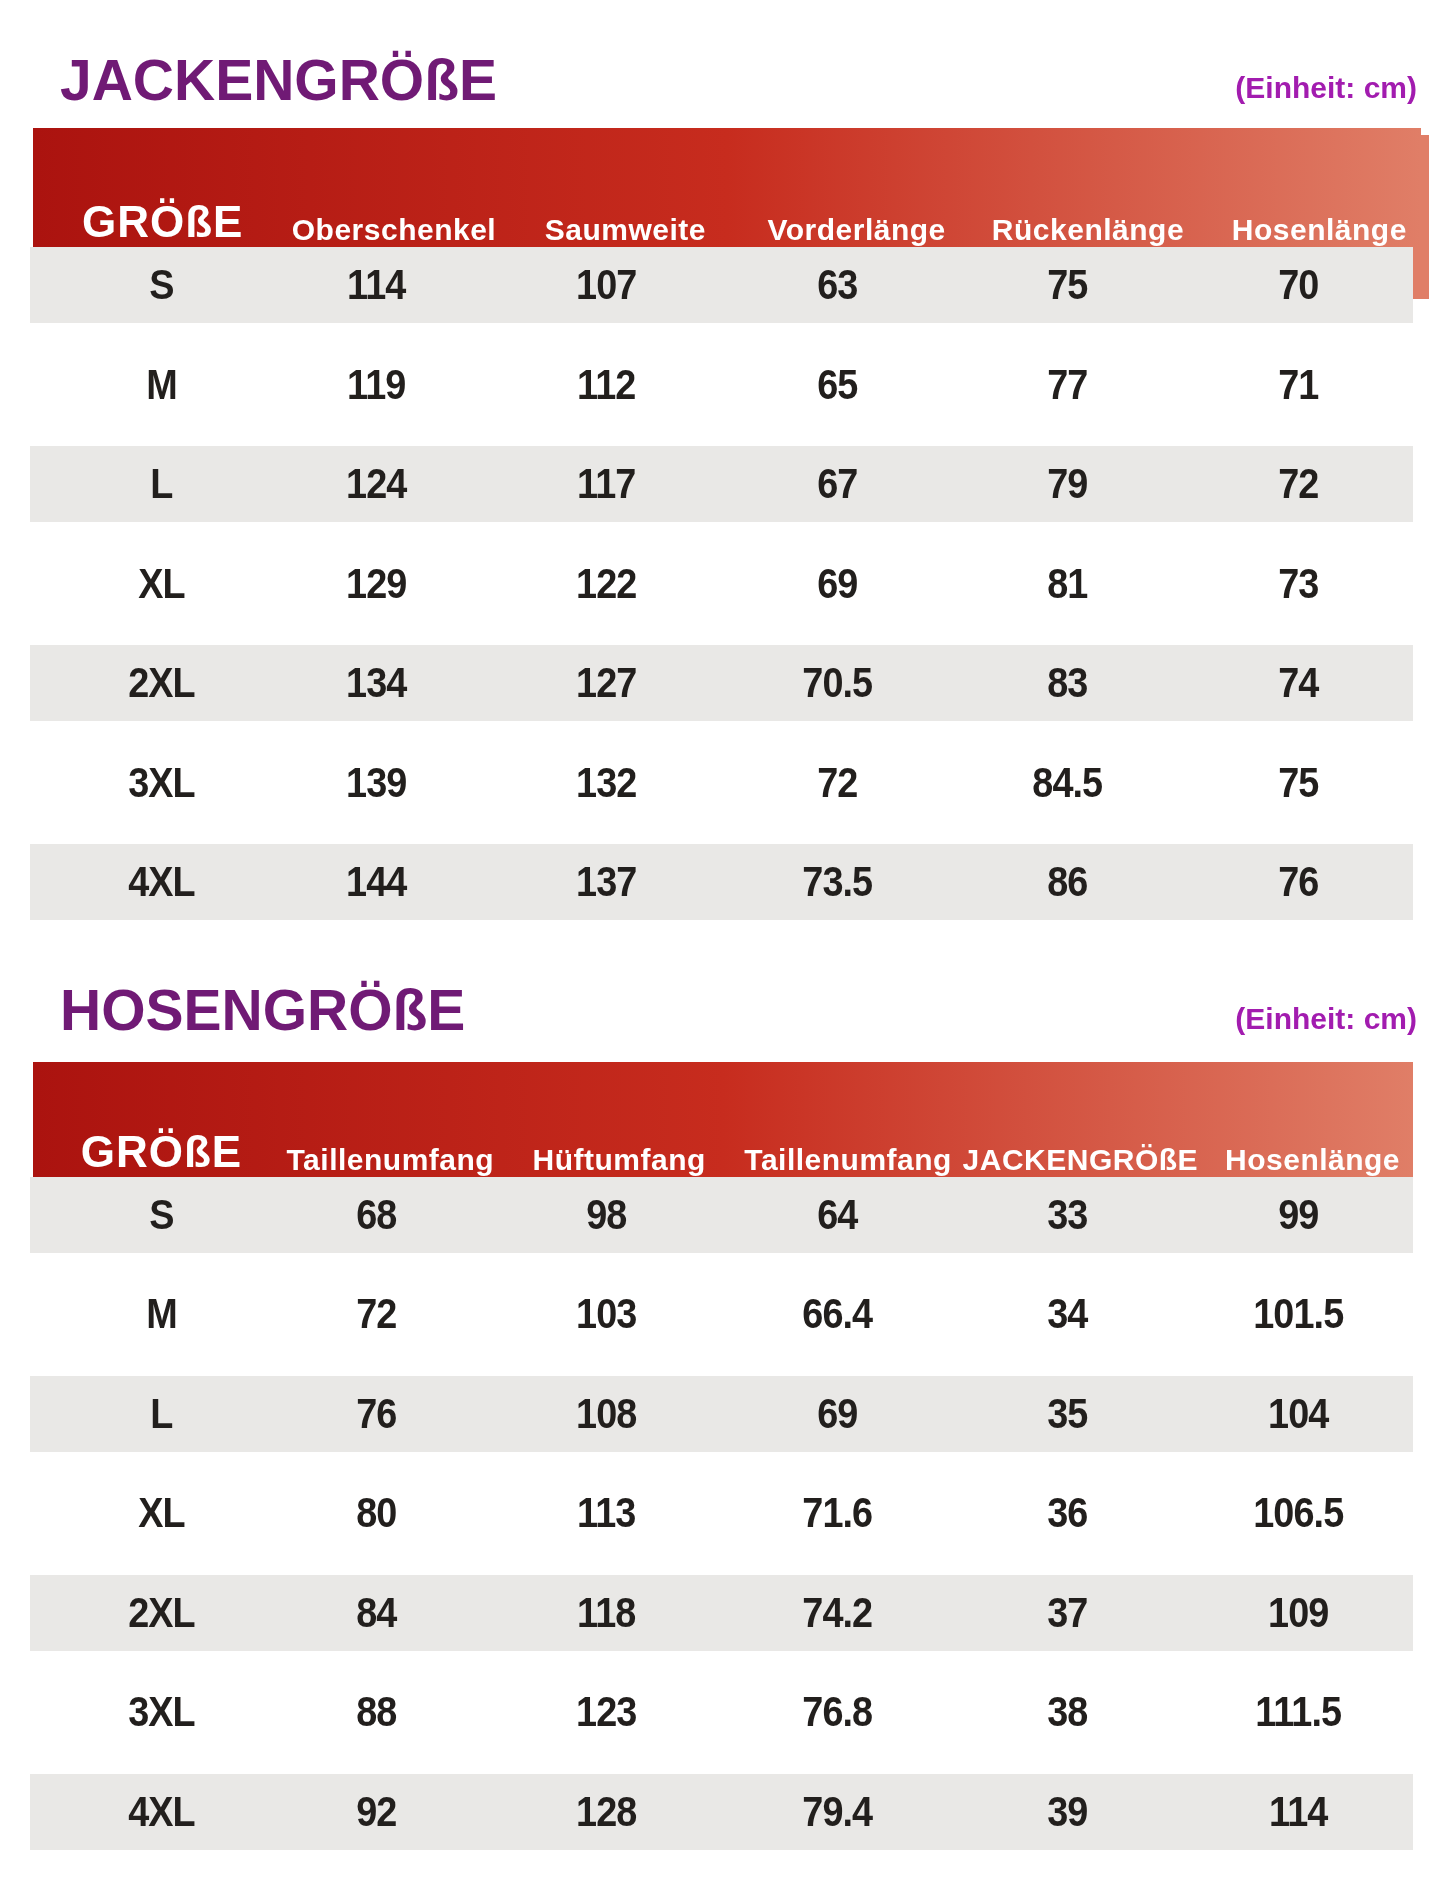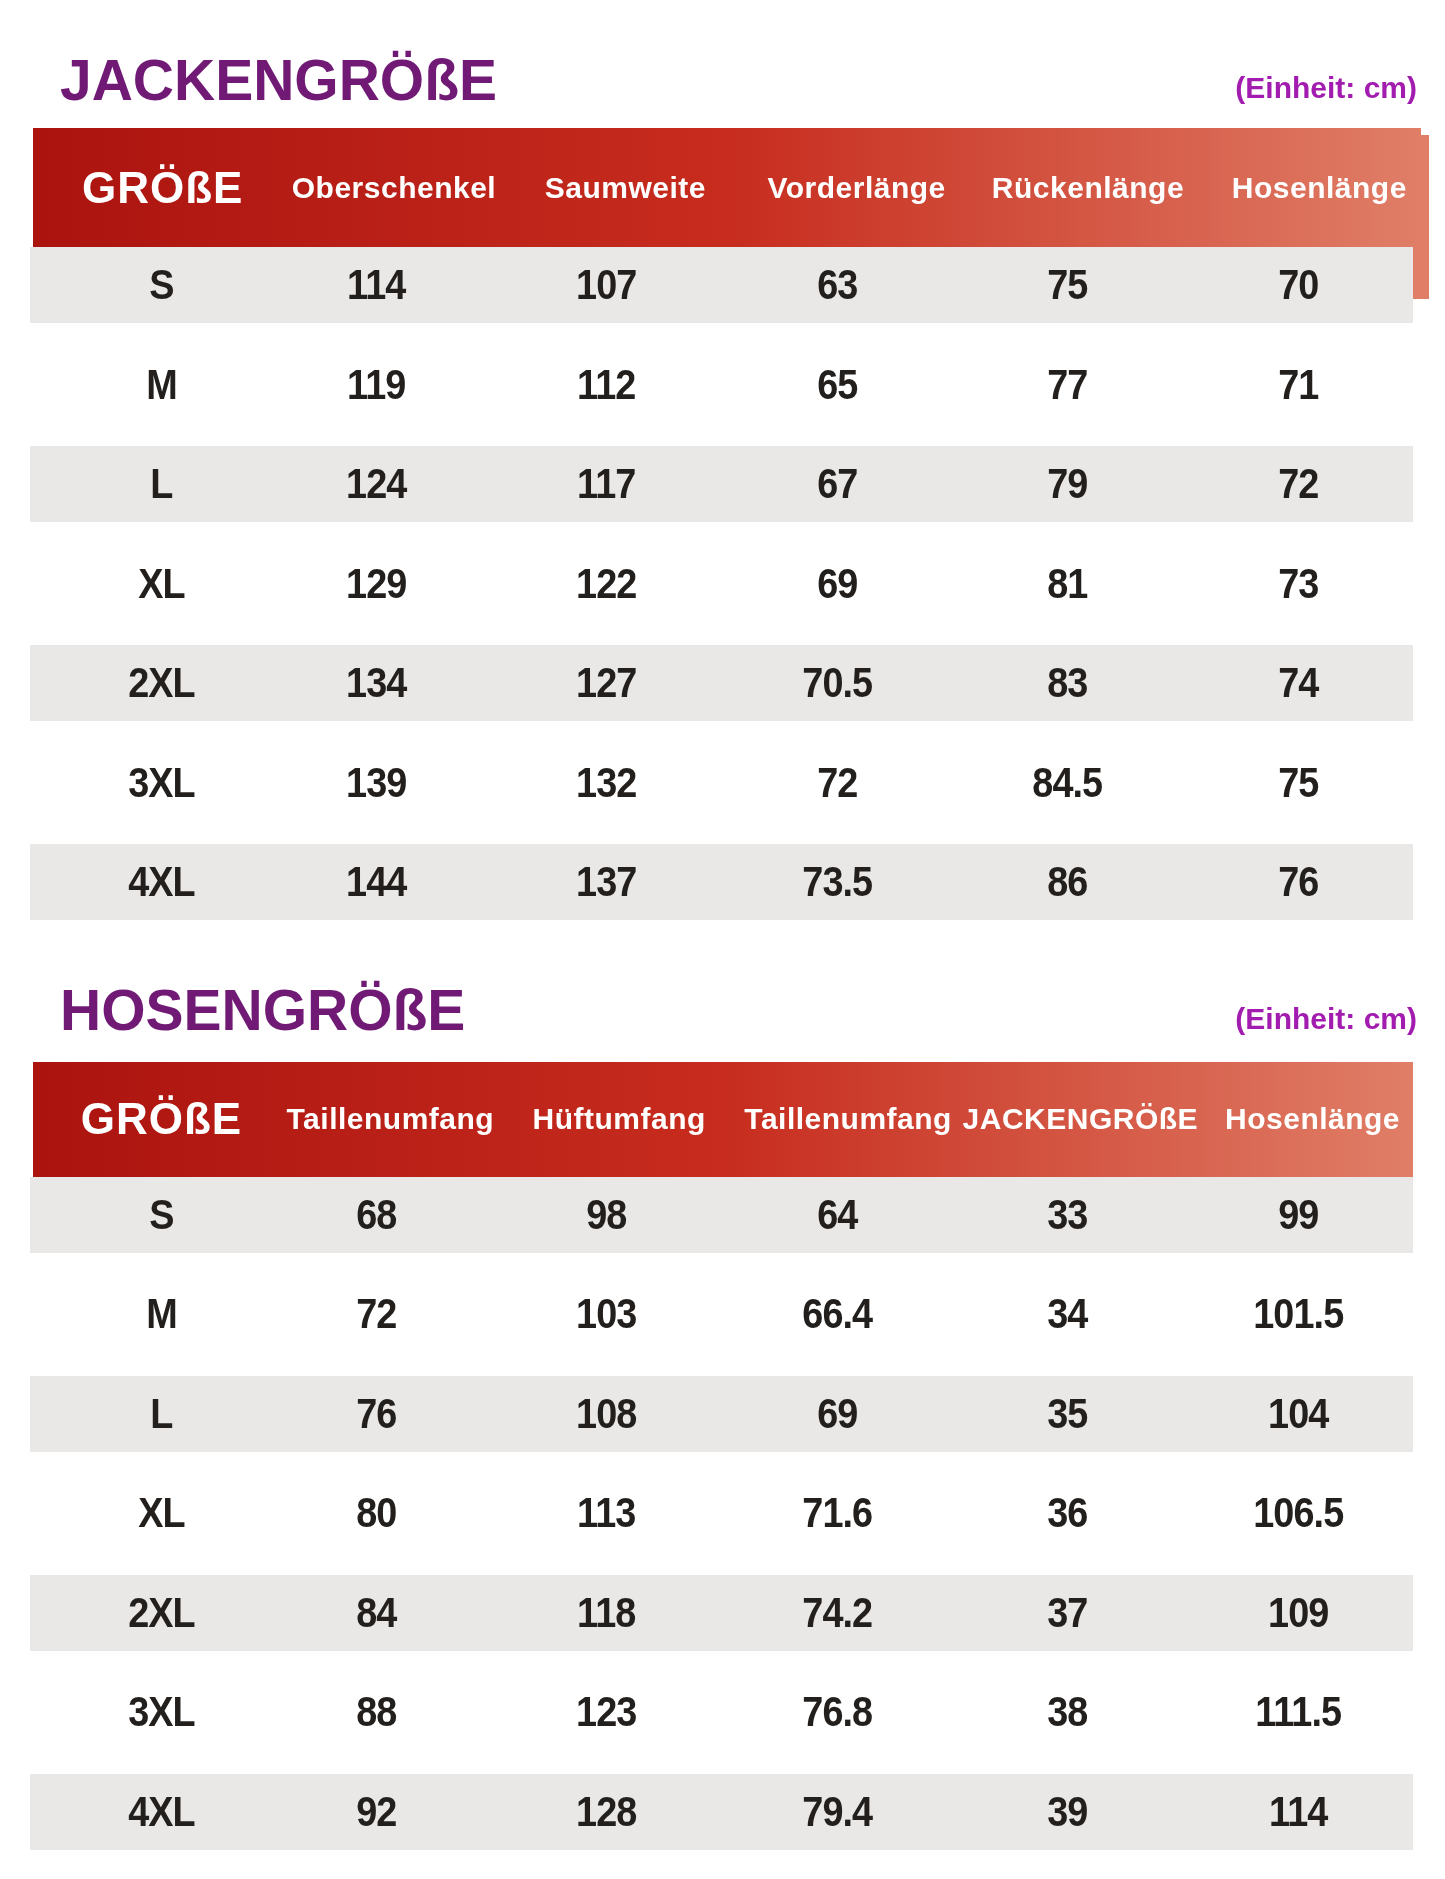--- a/index.html
+++ b/index.html
@@ -37,21 +37,21 @@
     padding-bottom:3px;
     white-space:nowrap;
   }
 
   
   .band{
     position:relative;
     margin-left:33px;
     height:119px;
     display:flex;
-    align-items:center;
+    align-items:flex-end;
     background:linear-gradient(90deg, var(--band-start) 0%, var(--band-mid) 50%, var(--band-end) 100%);
   }
   .sec1 .band{margin-top:22px;width:1388px;}
   .sec2 .band{margin-top:25px;width:1380px;height:115px;}
   
   .band.has-tab::after{
     content:"";
     position:absolute;
     right:-8px;top:7px;
     width:16px;height:164px;

